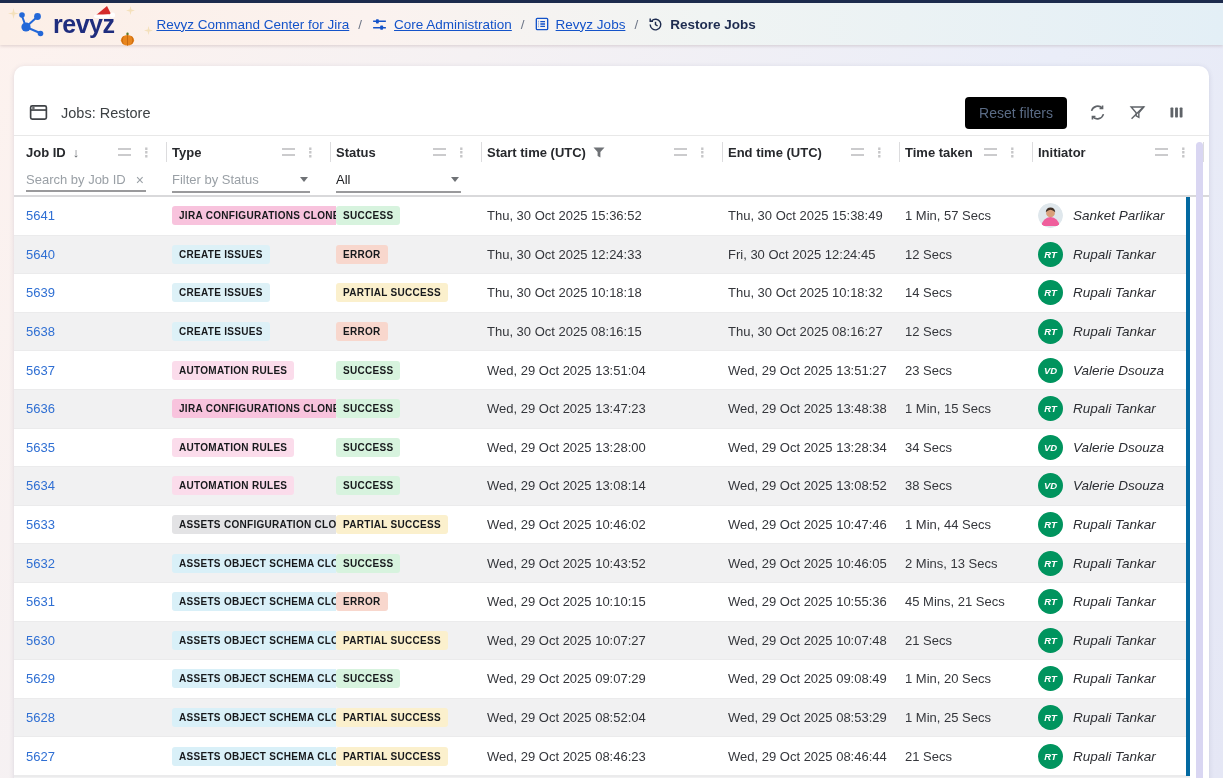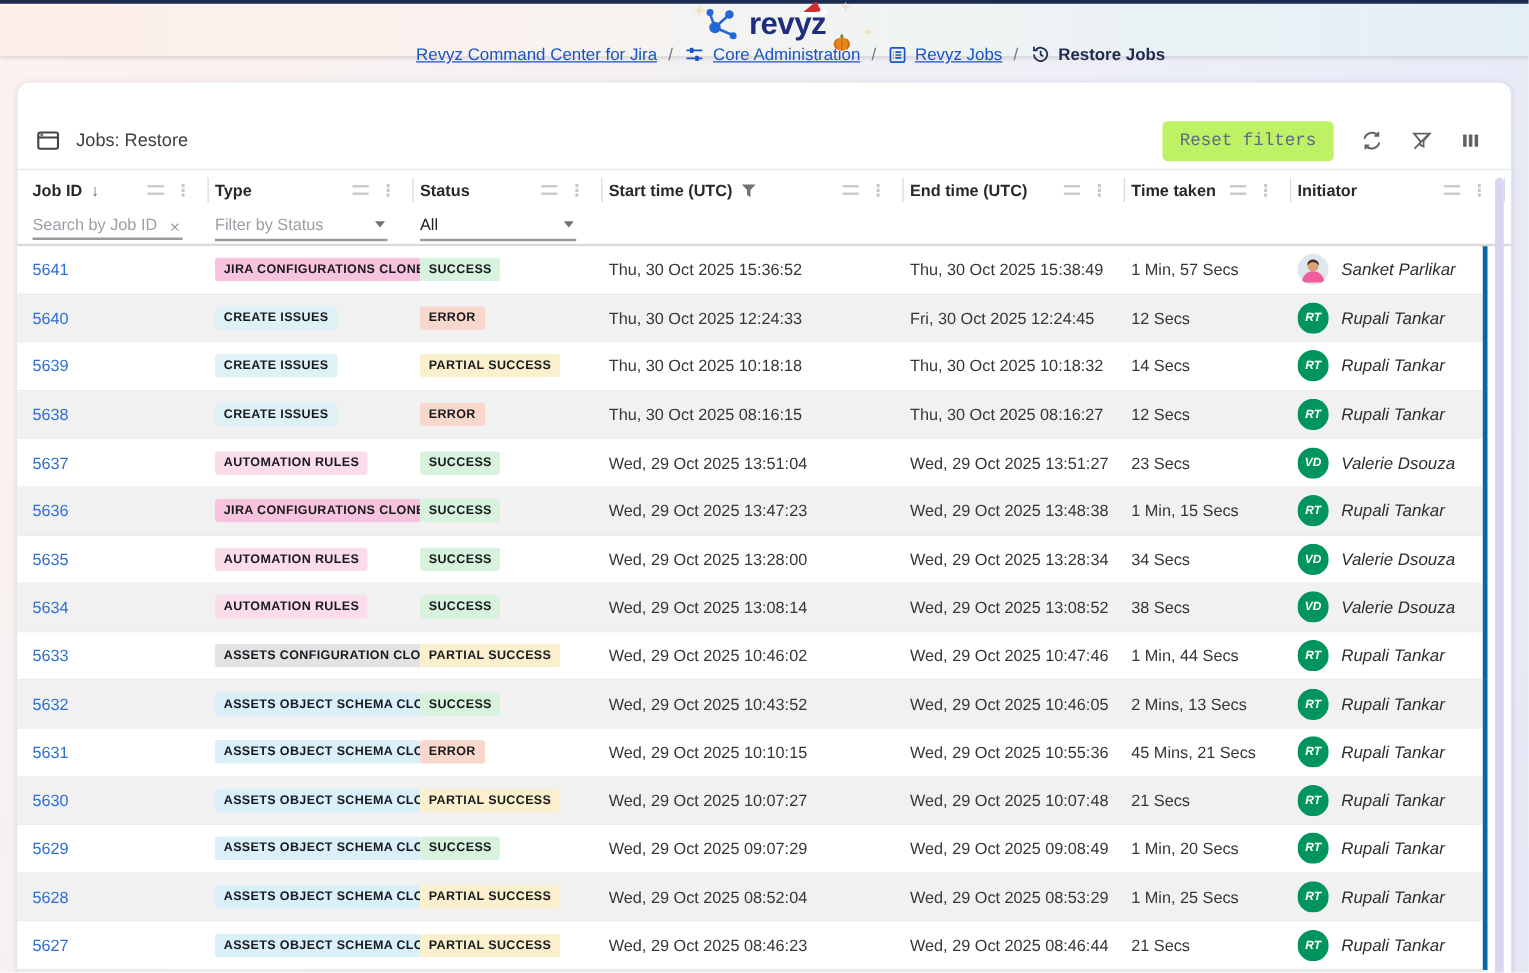--- a/index.html
+++ b/index.html
@@ -10,21 +10,21 @@
     position:relative;
   }
 
   
   .topbar{
     height:45px;
     border-top:3px solid #1c2b4d;
     background:linear-gradient(90deg,#fcefe7 0%,#fbf2ef 30%,#f0f4f3 58%,#e3eff6 100%);
     box-shadow:0 1px 3px rgba(140,110,115,.28);
     display:flex; align-items:center; padding:0 16px;
-    position:relative; z-index:5;flex-direction:column;
+    position:relative; z-index:5;
   }
   .logo{ display:flex; align-items:center; gap:7px; position:relative; cursor:pointer; }
   .logo-text{ font-size:25px; font-weight:800; color:#1f2d7e; letter-spacing:-.5px; line-height:1; }
   .santa-hat{ position:absolute; left:76px; top:-4px; }
   .pumpkin{ position:absolute; left:104px; top:24px; }
   .sparkle{ position:absolute; opacity:.8; }
   .sp1{ left:-8px; top:0; } .sp2{ left:110px; top:-2px; } .sp3{ left:128px; top:18px; }
 
   .breadcrumbs{ display:flex; align-items:center; gap:9px; margin-left:42px; font-size:13.5px; }
   .crumb{ display:flex; align-items:center; gap:6px; color:#1453c9; text-decoration:underline; cursor:pointer; white-space:nowrap; }
@@ -43,22 +43,22 @@
     border-bottom:1px solid #e8e8e8;
   }
   .card-title{ display:flex; align-items:center; gap:12px; font-size:14.5px; color:#3c4043; }
   .toolbar-right{ margin-left:auto; display:flex; align-items:center; }
   .btn-primary{
     background:#1565C0; color:#fff; border:none; border-radius:4px;
     height:32px; padding:0 15px; font-size:14px; font-family:inherit;
     display:flex; align-items:center; gap:8px; cursor:pointer;
   }
   .btn-secondary{
-    background:#bef264; color:#5a6b85; border:none; border-radius:4px;
-    height:32px; padding:0 14px; font-size:14px; font-family:Liberation Mono, monospace;
+    background:#000000; color:#5a6b85; border:none; border-radius:4px;
+    height:32px; padding:0 14px; font-size:14px; font-family:Liberation Sans, sans-serif;
     margin-left:16px; cursor:pointer;
   }
   .icon-btn{ background:none; border:none; margin-left:21px; cursor:pointer; display:flex; align-items:center; padding:0; }
 
   
   .grid{ display:grid; grid-template-columns:146px 164px 151px 241px 177px 133px 1fr; padding-left:12px; }
   .thead-row{ height:28px; align-items:center; margin-top:2px; }
   .hcell{ position:relative; display:flex; align-items:center; height:20px; padding-right:13px; font-size:13px; font-weight:700; color:#27292d; cursor:pointer; }
   .hcell::after{ content:""; position:absolute; right:5px; top:0; bottom:0; width:1px; background:#dcdcde; }
   .sort-arrow{ margin-left:7px; font-weight:400; color:#5f6368; font-size:13px; }

